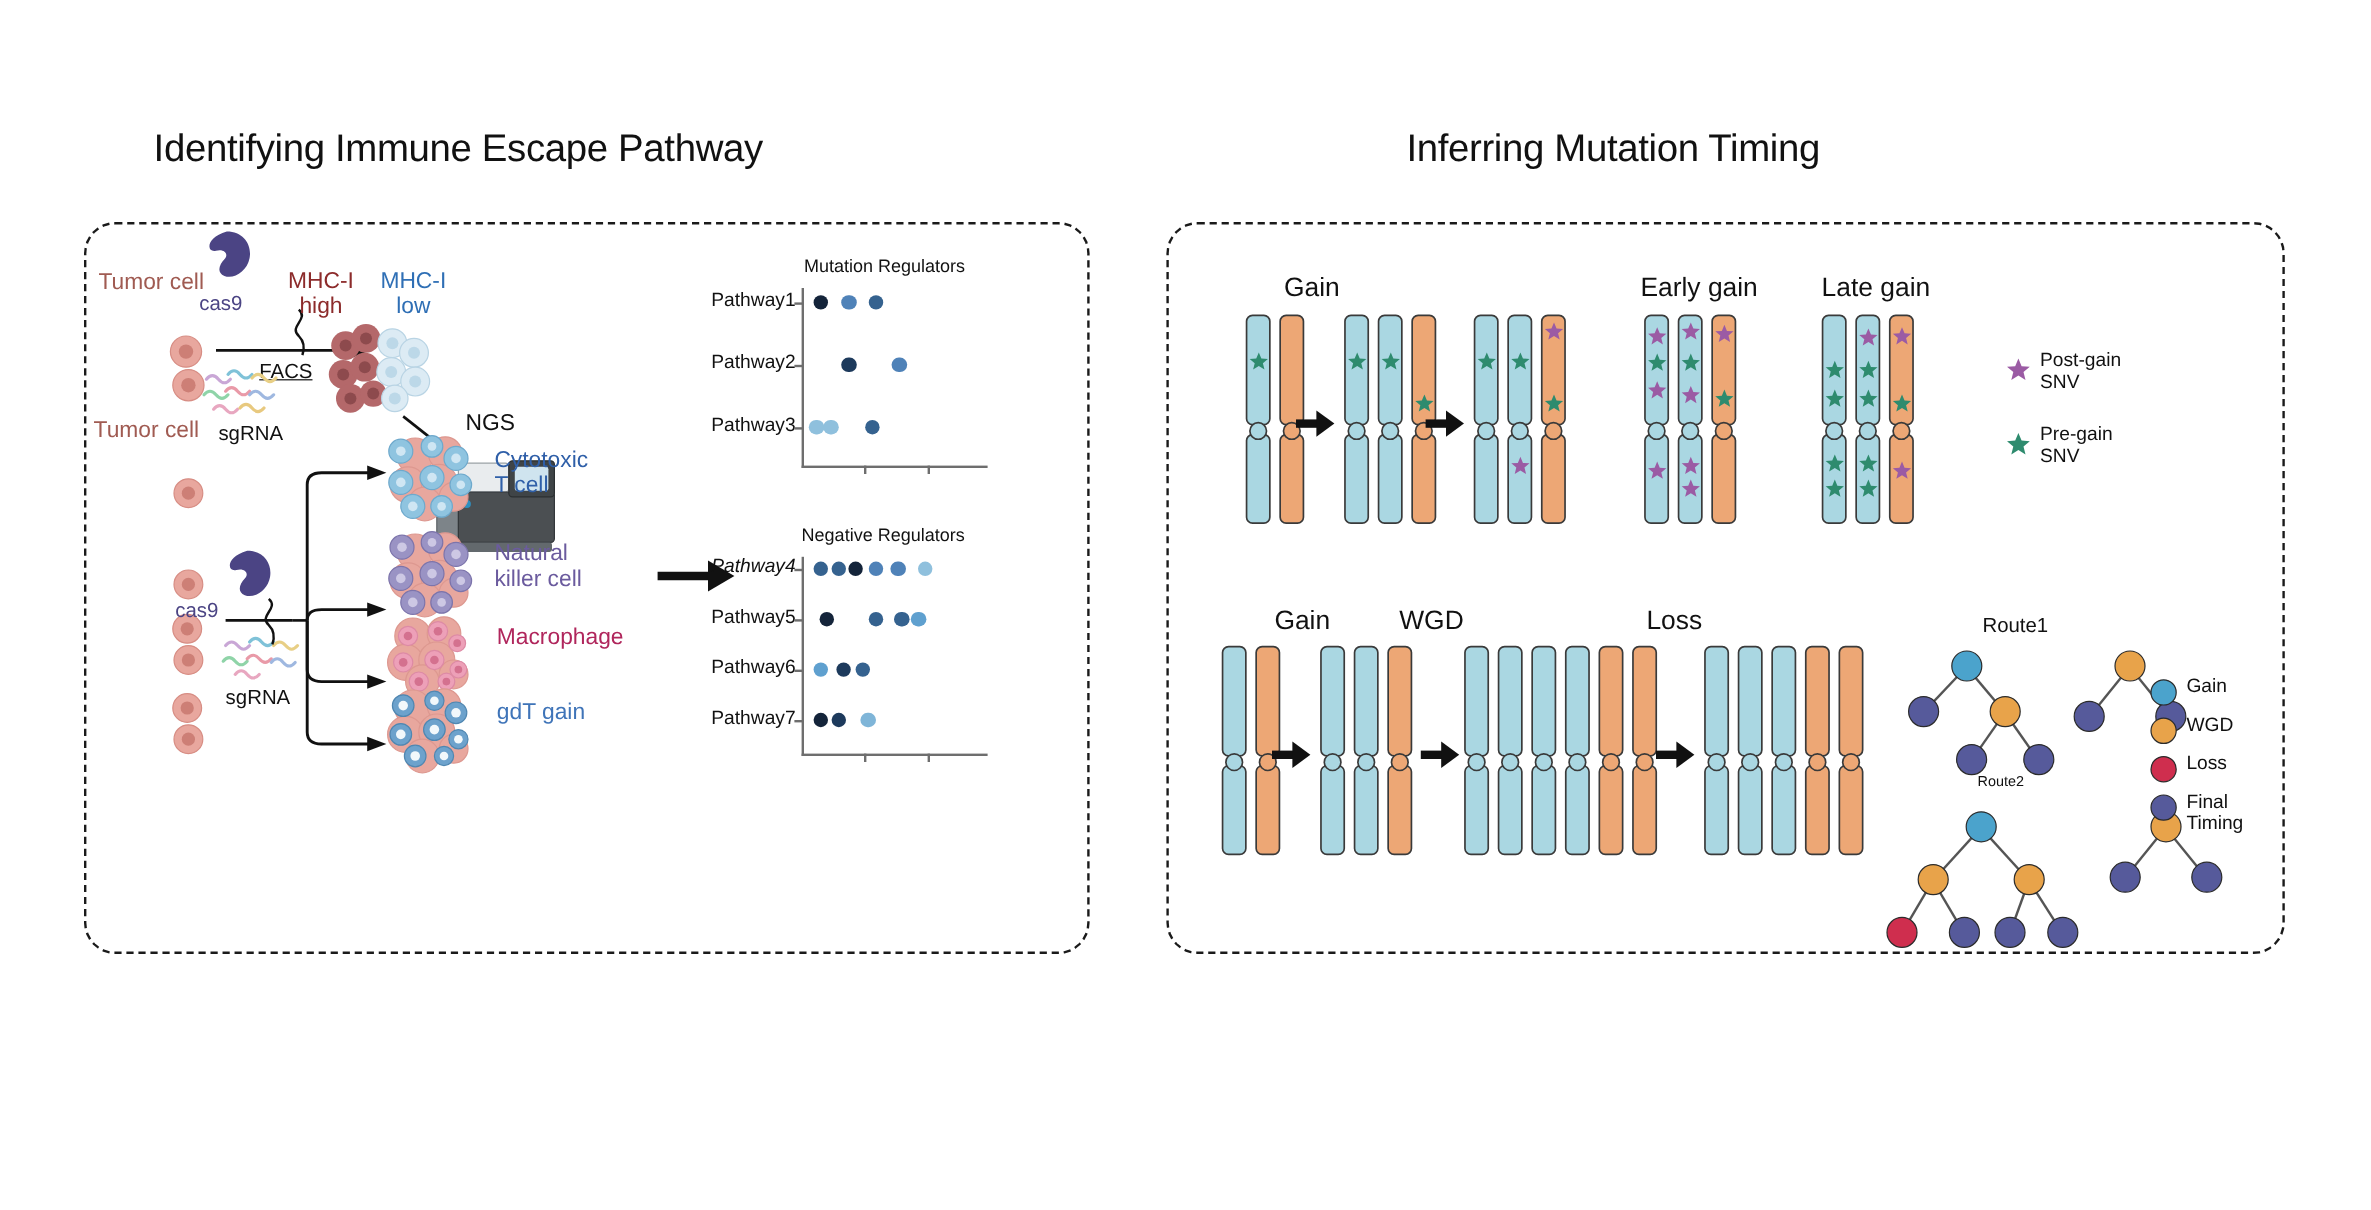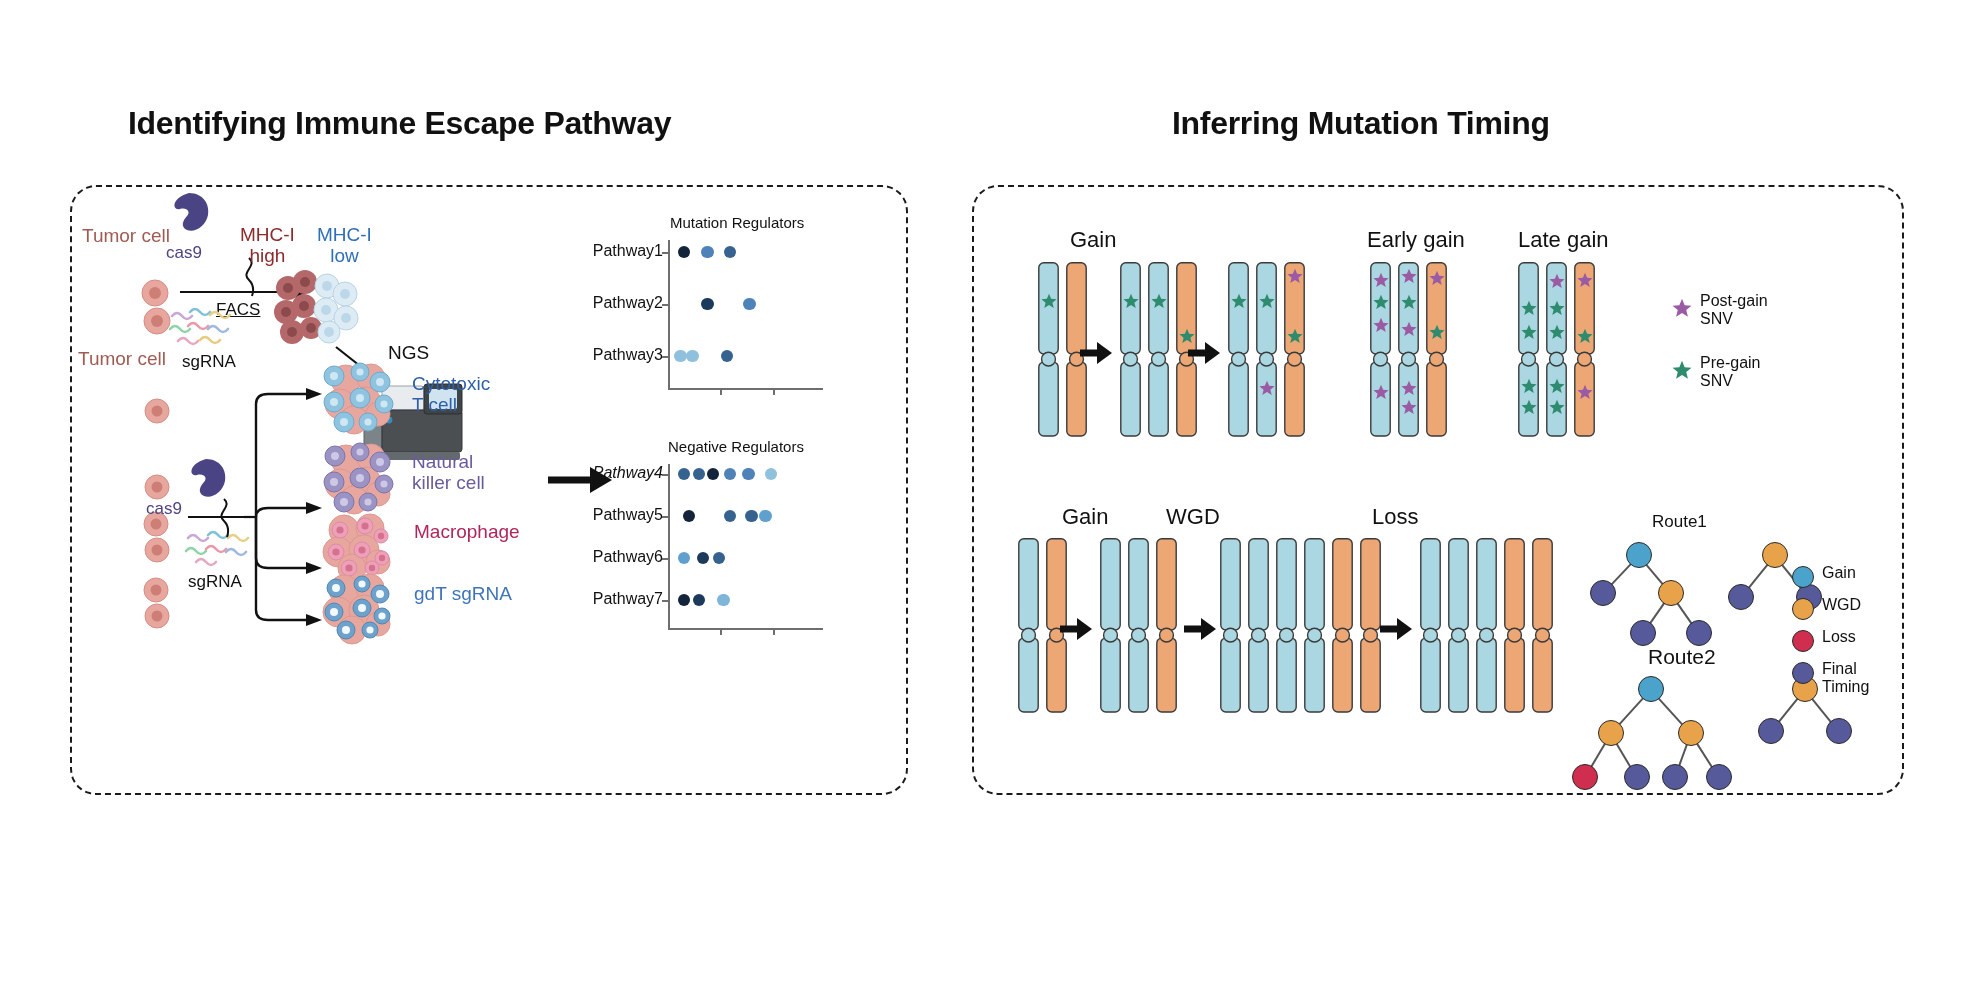--- a/index.html
+++ b/index.html
@@ -1,20 +1,20 @@
 <!DOCTYPE html>
 <html><head>
 <meta charset="utf-8">
 <style>
   html,body{margin:0;padding:0;background:#ffffff;}
   body{width:1976px;height:1008px;position:relative;overflow:hidden;
        font-family:"Liberation Sans","DejaVu Sans",sans-serif;}
 
   
-  .panel-title{position:absolute;font-weight:bold;font-size:32px;color:#111;
+  .panel-title{position:absolute;font-weight:normal;font-size:32px;color:#111;
                letter-spacing:-0.3px;white-space:nowrap;}
 
   
   .panel-box{position:absolute;border:2.5px dashed #1a1a1a;border-radius:26px;box-sizing:border-box;}
 
   
   .lbl{position:absolute;white-space:nowrap;line-height:1.12;}
 
   
   .plot{position:absolute;}
@@ -308,21 +308,21 @@
     <circle cx="18" cy="16" r="4"></circle>
       <circle cx="44" cy="12" r="3.6"></circle>
     <circle cx="62" cy="22" r="4"></circle>
       <circle cx="16" cy="40" r="4"></circle>
     <circle cx="44" cy="36" r="4"></circle>
       <circle cx="64" cy="44" r="3.6"></circle>
     <circle cx="28" cy="58" r="4"></circle>
       <circle cx="52" cy="58" r="3.6"></circle>
   </g>
 </svg>
-<div class="lbl" style="left:414px;top:583px;font-size:19px;color:#3f74b8;">gdT sgRNA</div>
+<div class="lbl" style="left:414px;top:583px;font-size:19px;color:#3f74b8;">gdT gain</div>
 
 <svg style="position:absolute;left:548px;top:462px;" width="66" height="36" viewBox="0 0 66 36">
   <line x1="0" y1="18" x2="44" y2="18" stroke="#111" stroke-width="7"></line>
   <polygon points="42,5 64,18 42,31" fill="#111"></polygon>
 </svg>
 
 <div class="plot" style="left:608px;top:228px;width:280px;height:164px;">
   <div class="plot-title" style="left:62px;top:-14px;">Mutation Regulators</div>
   <div class="axis-y" style="left:60px;top:12px;height:150px;"></div>
   <div class="axis-x" style="left:60px;top:160px;width:155px;"></div>
@@ -817,21 +817,21 @@
     </div>
     <div class="arrowblk" style="left: 1380px; top: 616px;">
       <svg width="32" height="26" viewBox="0 0 32 26">
         <line x1="0" y1="13" x2="19" y2="13" stroke="#111" stroke-width="7"></line>
         <polygon points="17,2 32,13 17,24" fill="#111"></polygon>
       </svg>
     </div>
   </div>
 
 <div class="lbl" style="left:1652px;top:512px;font-size:17px;color:#111;">Route1</div>
-<div class="lbl" style="left:1648px;top:645px;font-size:21px;color:#111;">Route2</div>
+<div class="lbl" style="left:1648px;top:645px;font-size:12px;color:#111;">Route2</div>
 
 <div id="route-trees">
     <div style="position: absolute; left: 1578px; top: 534px;">
       <div class="edge" style="left: 61px; top: 21px; width: 52.345px; transform: rotate(133.452deg);"></div>
       <div class="edge" style="left: 61px; top: 21px; width: 49.679px; transform: rotate(49.8991deg);"></div>
       <div class="edge" style="left: 93px; top: 59px; width: 48.8262px; transform: rotate(124.992deg);"></div>
       <div class="edge" style="left: 93px; top: 59px; width: 48.8262px; transform: rotate(55.008deg);"></div>
       <div class="node" style="left: 48px; top: 8px; width: 26px; height: 26px; background: rgb(75, 163, 204);"></div>
       <div class="node" style="left: 12px; top: 46px; width: 26px; height: 26px; background: rgb(86, 90, 155);"></div>
       <div class="node" style="left: 80px; top: 46px; width: 26px; height: 26px; background: rgb(232, 163, 74);"></div>

